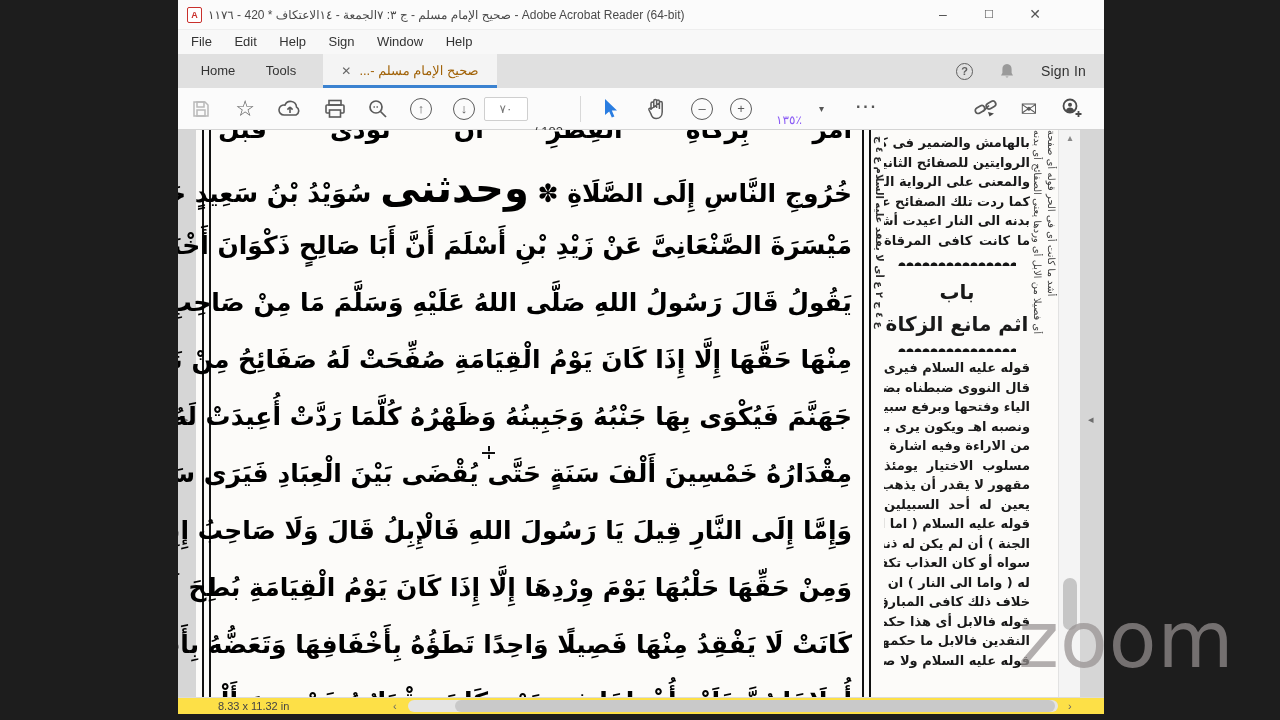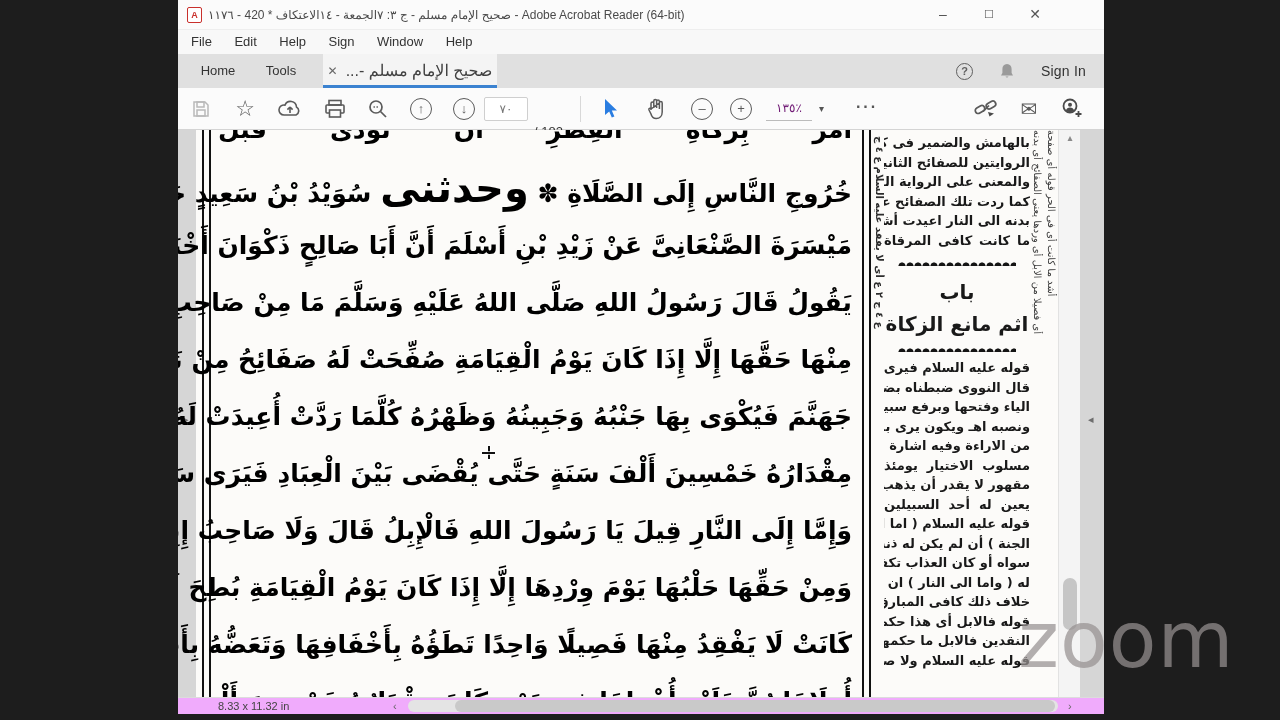--- a/index.html
+++ b/index.html
@@ -29,40 +29,40 @@
 
   
   .tabbar { position:absolute; left:0; top:54px; width:926px; height:34px; background:#e0e0e0; }
   .tab { position:absolute; top:0; height:34px; line-height:34px; font-size:13px; color:#333; text-align:center; }
   .tab-home { left:12px; width:56px; }
   .tab-tools { left:74px; width:58px; }
   .tab-doc { left:145px; width:174px; background:#f4f4f4; display:flex; align-items:center;
              justify-content:center; gap:8px; }
   .tab-doc .underline { position:absolute; left:0; bottom:0; width:100%; height:3px; }
   .tab-close { font-size:12px; color:#666; line-height:14px; }
-  .tab-doc-label { direction:rtl; font-size:16px; color:#404040;text-align:right; }
+  .tab-doc-label { direction:rtl; font-size:13px; color:#a16207;text-align:right; }
   .tab-right { position:absolute; right:18px; top:0; height:34px; display:flex; align-items:center; gap:26px; }
   .help-circ { width:17px; height:17px; border:1.5px solid #5f5f5f; border-radius:50%;
                color:#5f5f5f; font-size:11px; text-align:center; line-height:15px; font-weight:bold; }
   .signin { font-size:14px; color:#323232; font-weight:normal; letter-spacing:.2px; }
 
   
   .toolbar { position:absolute; left:0; top:88px; width:926px; height:42px; background:#fbfbfb;
              border-bottom:1px solid #d4d4d4; }
   .tbtn { position:absolute; top:0; height:42px; display:flex; align-items:center; justify-content:center;
           color:#5a5a5a; }
   .circ { width:22px; height:22px; border:1.6px solid #5a5a5a; border-radius:50%; text-align:center;
           line-height:19px; font-size:13px; color:#5a5a5a; }
   .page-box { position:absolute; left:306px; top:9px; width:44px; height:24px; border:1px solid #cfcfcf;
               border-radius:2px; text-align:center; line-height:22px; font-size:12px; color:#777;
               background:#fff; }
   .page-total { position:absolute; left:356px; top:0; height:42px; line-height:42px; font-size:13px; color:#333;margin-top:23px; }
   .tb-sep { position:absolute; left:402px; top:8px; width:1px; height:26px; background:#d8d8d8; }
-  .zoom-box { position:absolute; left:588px; top:9px; width:46px; height:24px; border-bottom:1px solid #bbb;
-              text-align:center; line-height:22px; font-size:12px; color:#701a75; }
+  .zoom-box { position:absolute; left:588px; top:21px; width:46px; height:24px; border-bottom:1px solid #bbb;
+              text-align:center; line-height:22px; font-size:12px; color:#8b5cf6; }
   .caret { position:absolute; left:641px; top:0; height:42px; line-height:42px; font-size:10px; color:#555; }
   .more-dots { position:absolute; left:678px; top:0; height:42px; line-height:38px; font-size:16px;
                color:#555; letter-spacing:2px; font-weight:bold; }
 
   
   .doc-area { position:absolute; left:0; top:130px; width:926px; height:567px; background:#fcfbf9; }
   .panel-strip { position:absolute; top:0; height:567px; background:#d6d6d6; }
   .strip-left { left:0; width:18px; }
   .strip-right { left:902px; width:24px; }
   .strip-arrow { position:absolute; top:283px; font-size:11px; color:#6e6e6e; }
@@ -95,21 +95,21 @@
               background-size:8px 8px; background-repeat:repeat-x; }
   .bab { direction:rtl; text-align:center; font-weight:800; font-size:20px; margin-top:14px; }
   .chap-title { direction:rtl; text-align:center; font-weight:800; font-size:20px; margin-top:8px;
                 letter-spacing:-.5px; }
   .marg-col { position:absolute; top:0; height:567px; writing-mode:vertical-rl;
               font-size:10px; color:#3a3a3a; font-family:"DejaVu Sans", sans-serif;
               letter-spacing:1.5px; overflow:hidden; transform:skewY(-2deg); }
   .marg-a { left:852px; width:13px; } .marg-b { left:866px; width:13px; }
 
   
-  .statusbar { position:absolute; left:0; top:697px; width:926px; height:17px; background:#f0abfc;
+  .statusbar { position:absolute; left:0; top:697px; width:926px; height:17px; background:#fde047;
                border-top:1px solid #dcdcdc; font-size:11px; color:#444; }
   .size-label { position:absolute; left:40px; top:1px; line-height:15px; }
   .hs-left { position:absolute; left:215px; top:1px; line-height:15px; color:#666; }
   .hs-right { position:absolute; left:890px; top:1px; line-height:15px; color:#666; }
   .hs-track { position:absolute; left:230px; top:2px; width:650px; height:12px; background:#e4e4e4; border-radius:6px; }
   .hs-thumb { position:absolute; left:47px; top:0; width:600px; height:12px; background:#c9c9c9; border-radius:6px; }
 
   
   .watermark { position:absolute; left:1018px; top:595px; font-size:78px; font-weight:400;
                color:rgba(150,144,144,0.72); letter-spacing:1px; z-index:60;

